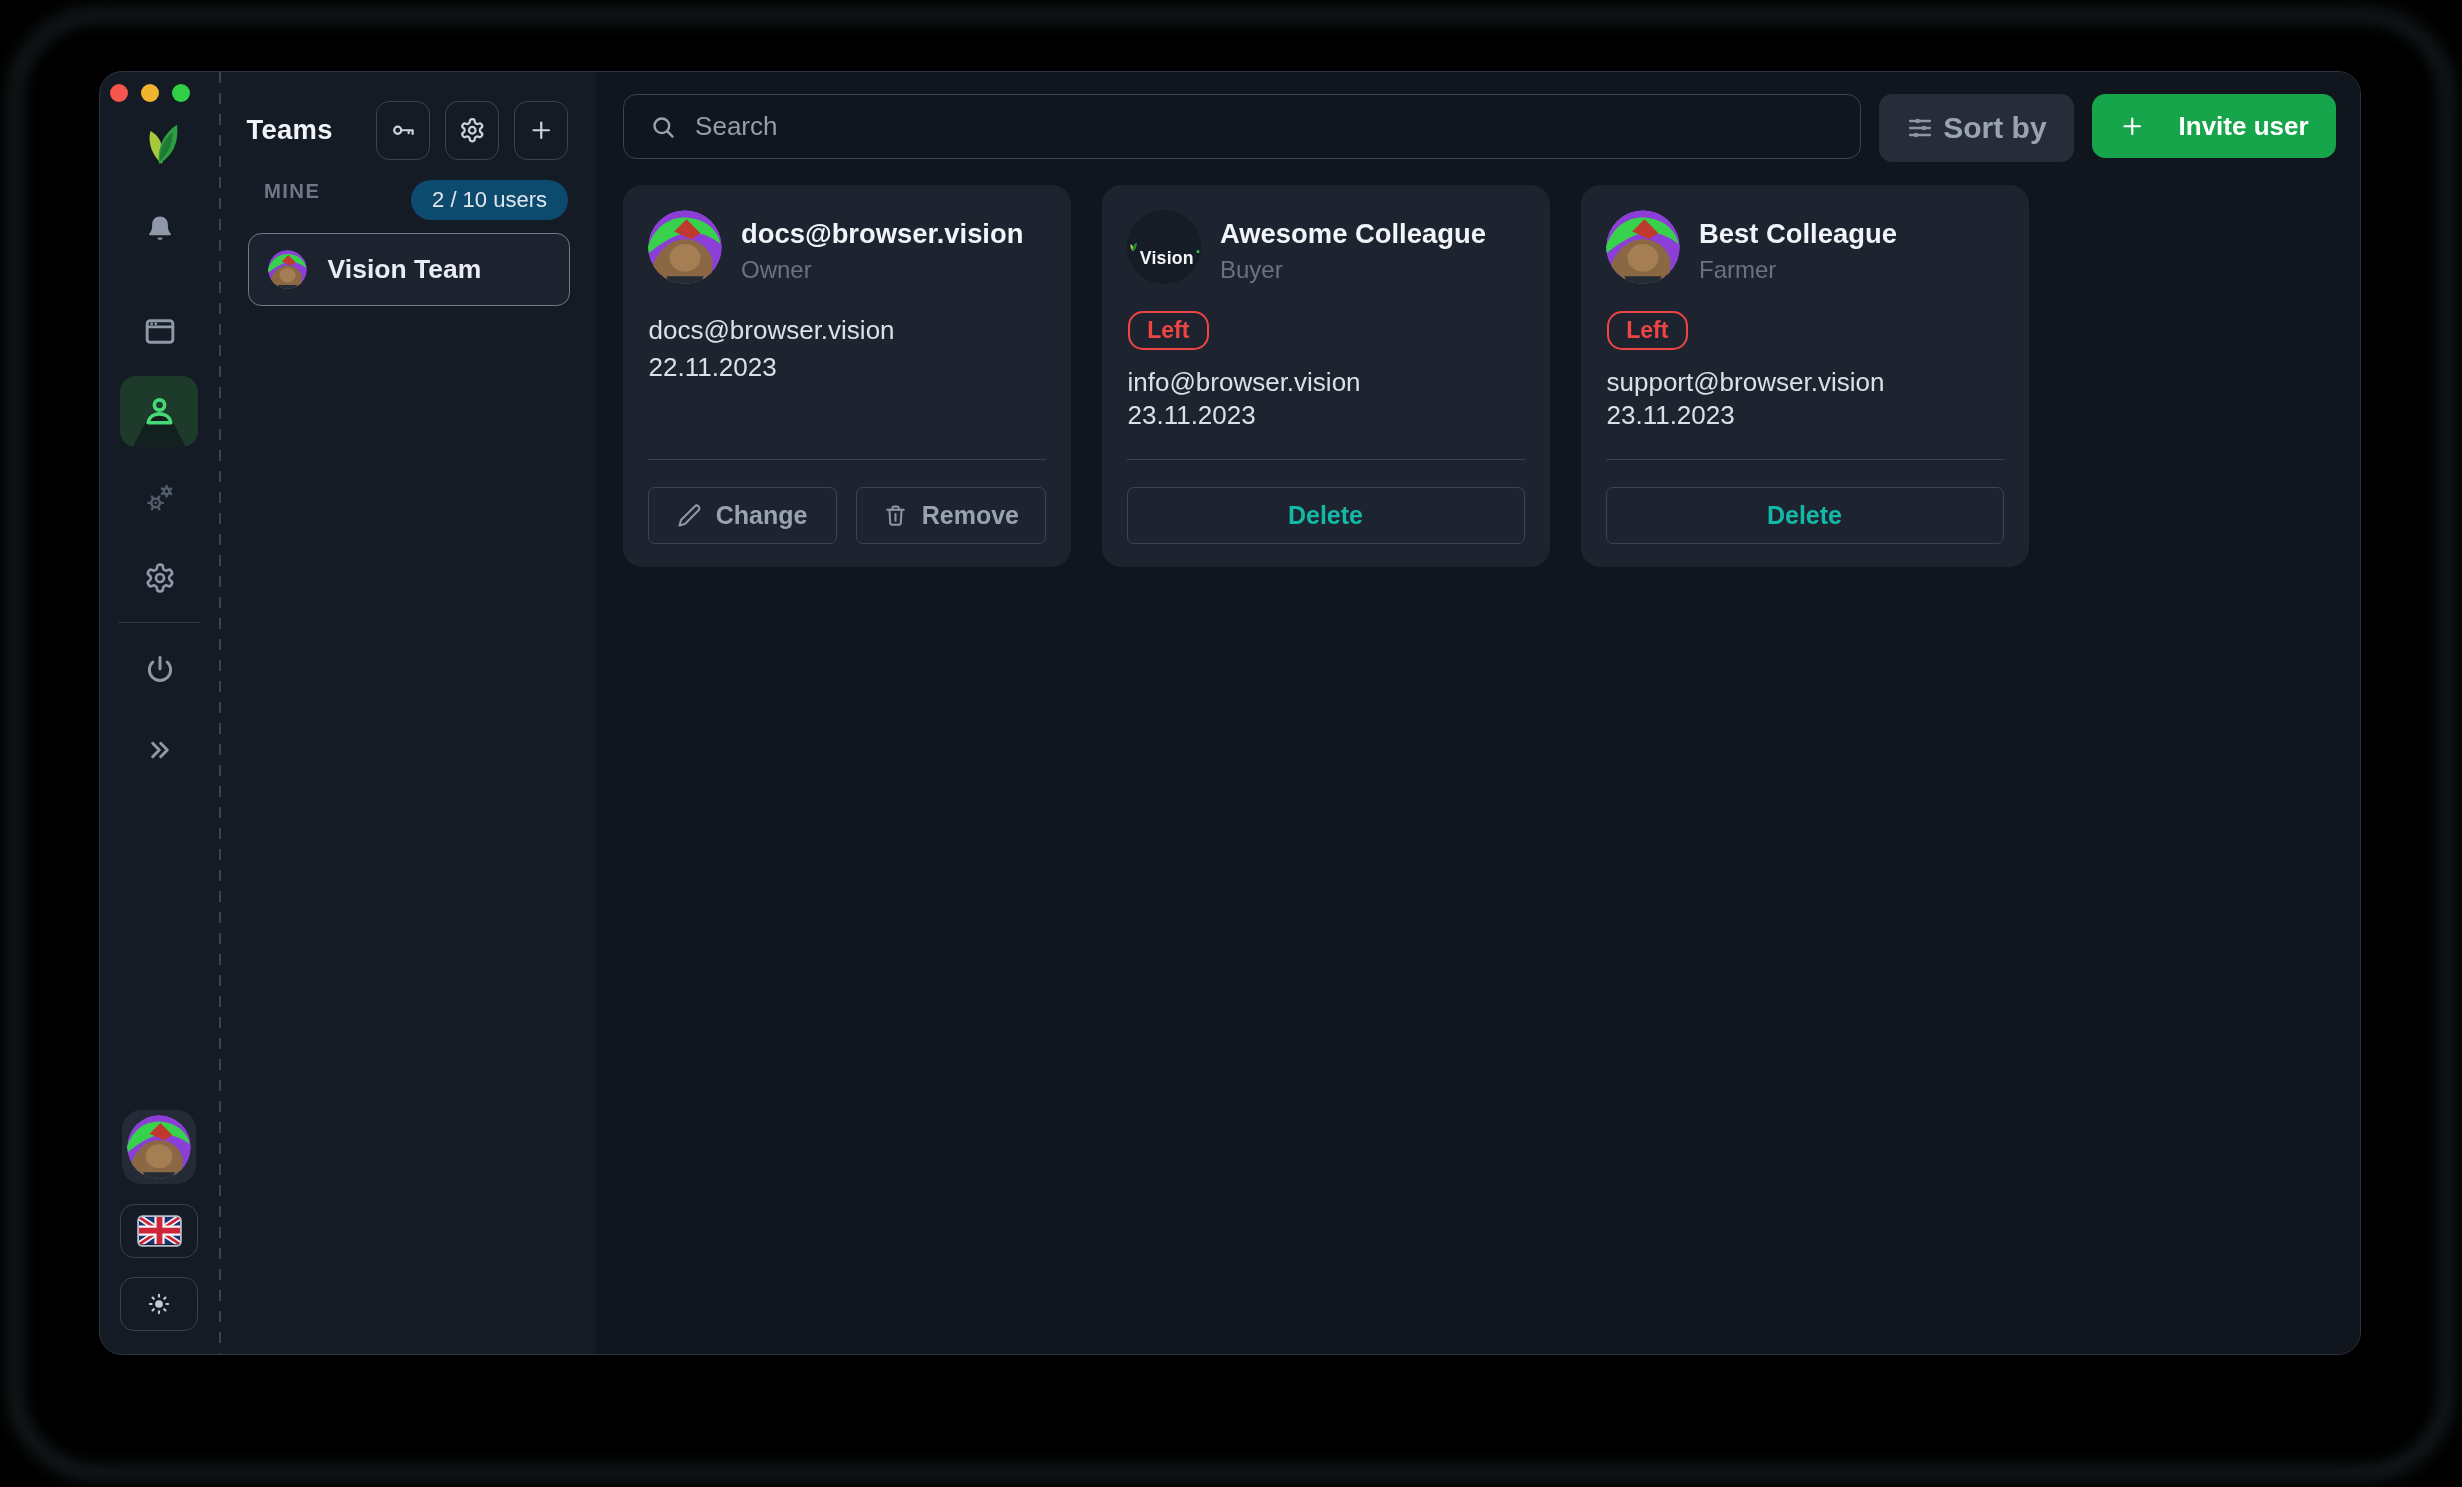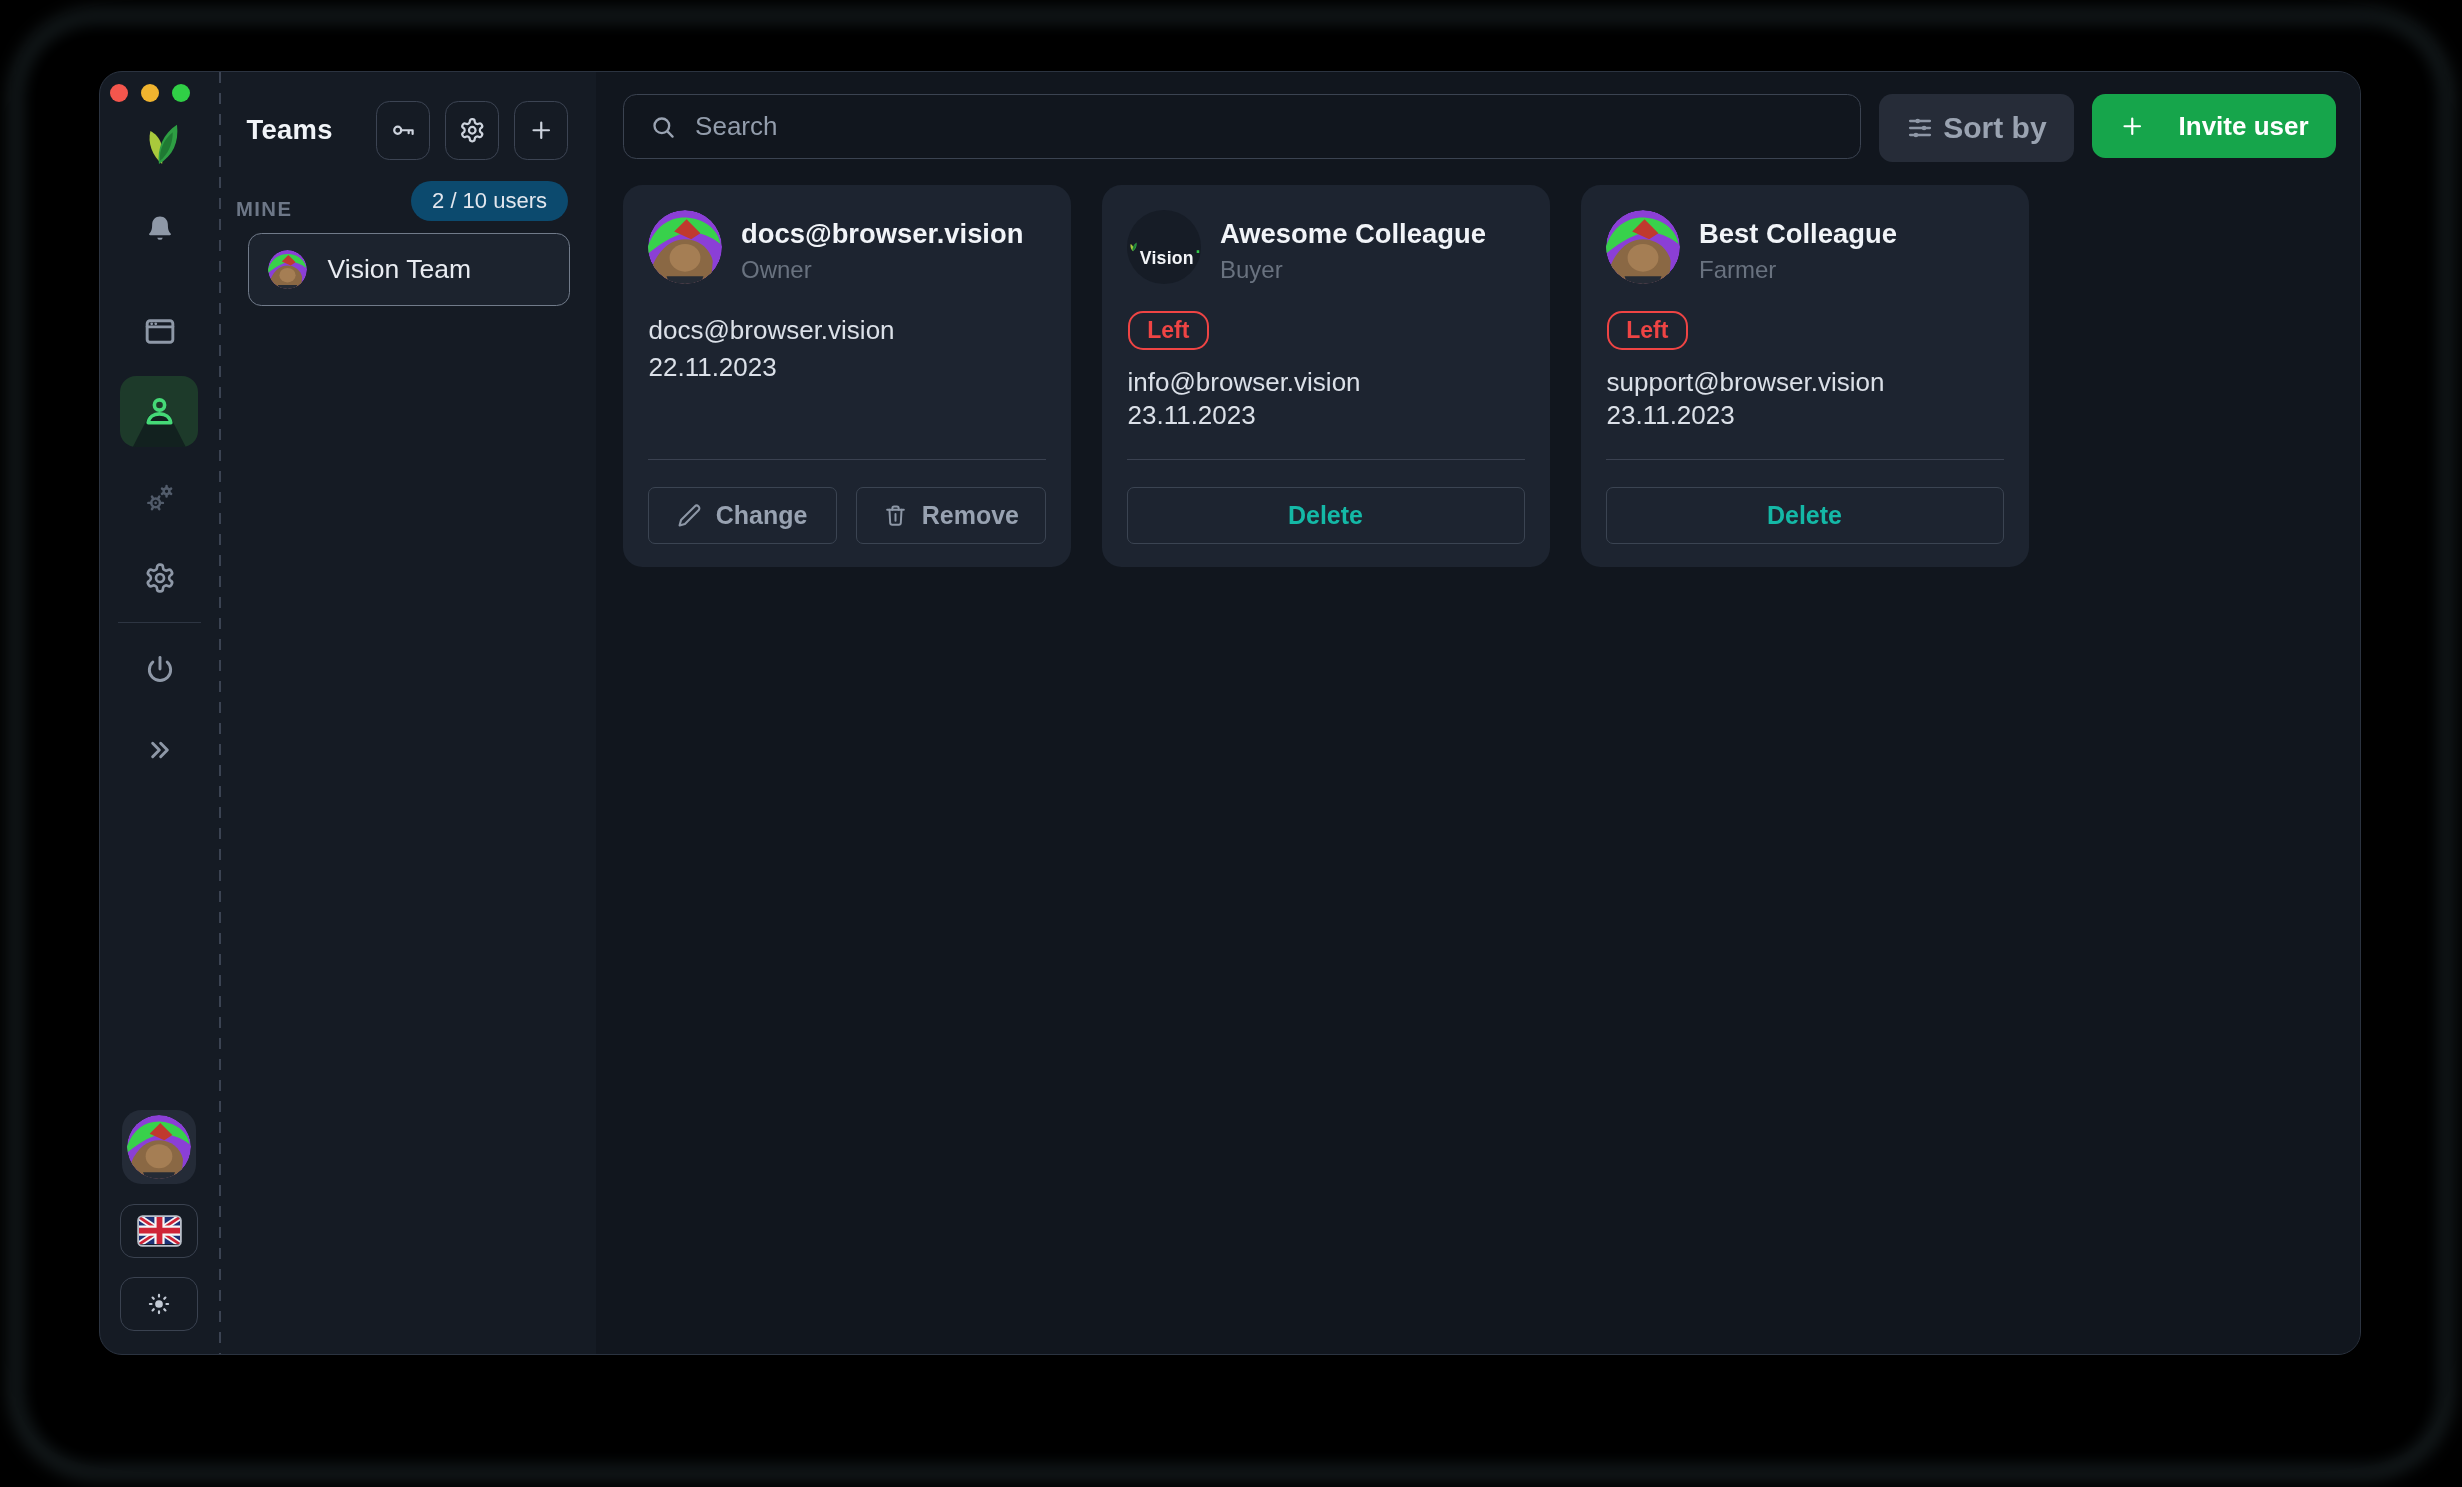--- a/index.html
+++ b/index.html
@@ -85,33 +85,33 @@
 
   
   .panel{ position:absolute; left:120px; top:0; bottom:0; width:376px; }
   .panel-head{ position:absolute; left:26.5px; right:28px; top:27.4px; height:62px; display:flex; align-items:center; }
   .panel-title{ font-size:27.4px; font-weight:700; color:#f1f4f8; letter-spacing:0.3px; }
   .panel-actions{ margin-left:auto; display:flex; gap:15px; }
   .icon-btn{
     width:54px; height:59px; border:1.8px solid #3c4453; border-radius:13.3px;
     background:transparent; display:grid; place-items:center; color:#cdd3dd; cursor:pointer;
   }
-  .mine-row{ position:absolute; left:16px; right:28px; top:108px; height:41px; display:flex; align-items:flex-end; justify-content:space-between; }
+  .mine-row{ position:absolute; left:44px; right:28px; top:108px; height:41px; display:flex; align-items:flex-start; justify-content:space-between; }
   .mine-label{ font-size:20.3px; font-weight:700; color:#6d7787; letter-spacing:1.4px; }
   .usage-badge{
     height:40px; padding:0 21px; background:#0c4a6e; border-radius:20.3px;
     color:#e3e7ee; font-size:22px; display:flex; align-items:center;
   }
   .team-item{
     position:absolute; left:28px; right:26px; top:161px; height:73px;
     border:1.8px solid #717b8a; border-radius:13.3px; background:#1c232e;
     display:flex; align-items:center; gap:21px; padding:0 8.8px 0 18.6px; cursor:pointer;
   }
   .team-item .round-av{ width:39px; height:39px; }
-  .team-name{ font-size:26.5px; color:#e9ecf2; font-weight:400; }
+  .team-name{ font-size:26.5px; color:#e9ecf2; font-weight:700; }
 
   
   .main{
     position:absolute; left:496px; right:0; top:0; bottom:0;
     background:#11161e; padding:22px 24px 0 26.5px;
   }
   .toolbar{ display:flex; align-items:flex-start; gap:17.7px; height:67px; }
   .search-box{
     flex:1; height:65px; border:1.8px solid #3b4351; border-radius:13.3px;
     display:flex; align-items:center; gap:18.6px; padding:0 25px; color:#9aa3b2;

